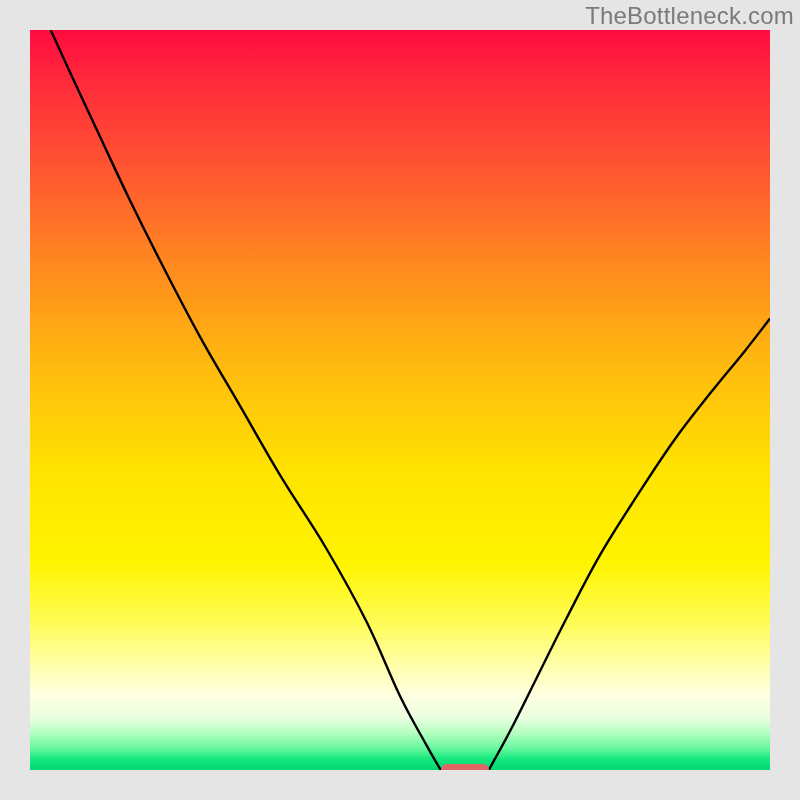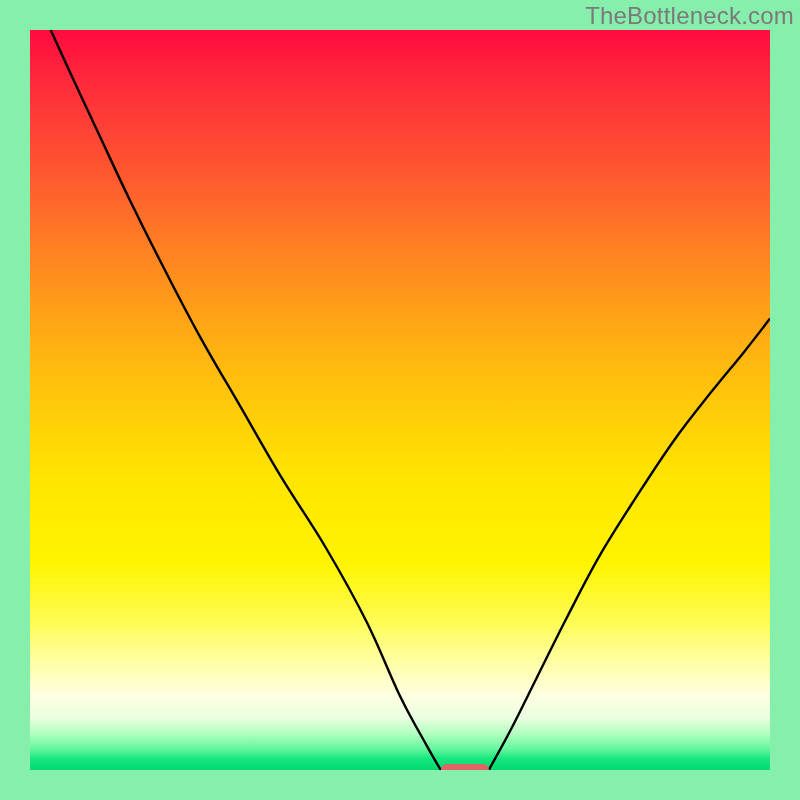--- a/index.html
+++ b/index.html
@@ -2,21 +2,21 @@
 <html><head>
 <meta charset="utf-8">
 <style>
   * { margin: 0; padding: 0; box-sizing: border-box; }
   html, body { width: 800px; height: 800px; overflow: hidden; }
   body { background: #000; font-family: Arial, Helvetica, sans-serif; }
 
   .frame {
     position: absolute;
     inset: 0;
-    background: #86efac;
+    background: #e5e5e5;
     text-align: center;
   }
 
   .plot {
     position: absolute;
     left: 30px;
     top: 30px;
     width: 740px;
     height: 740px;
     overflow: hidden;

